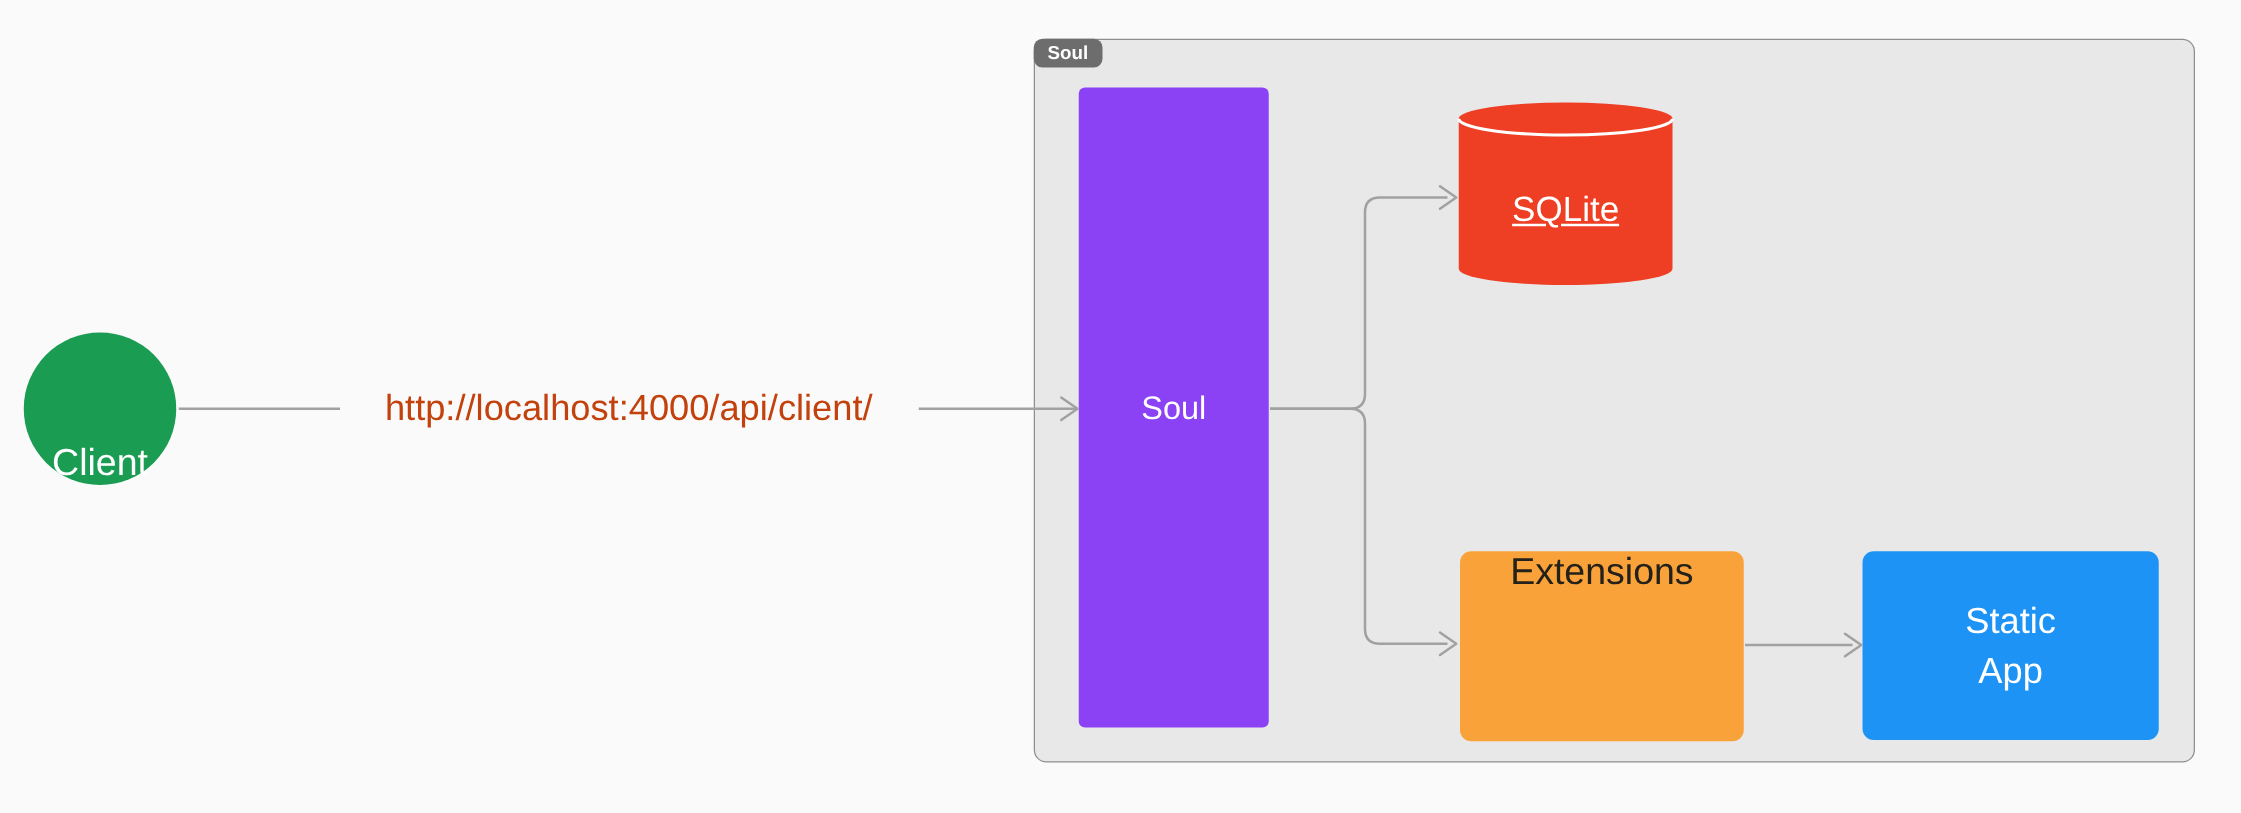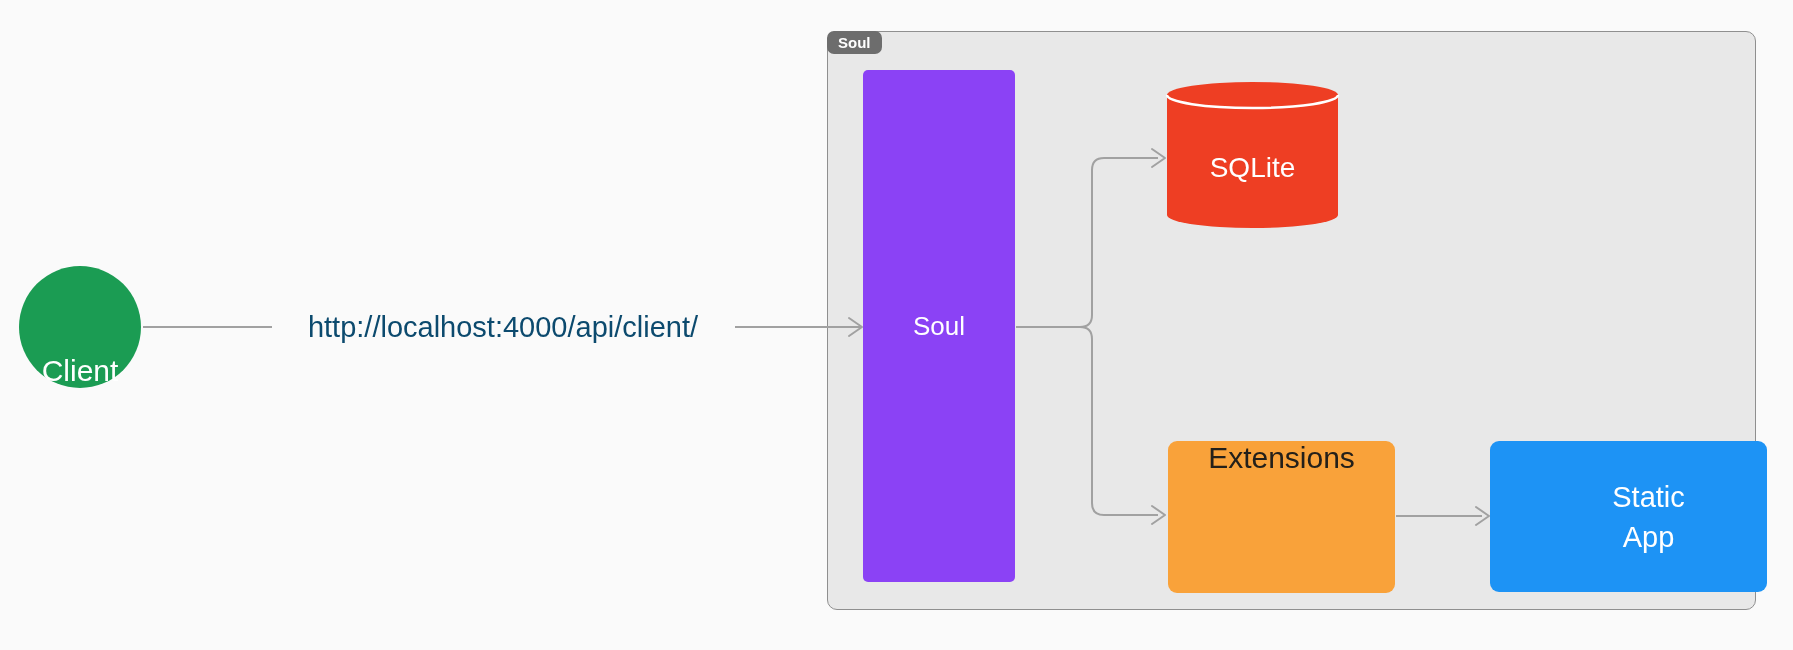--- a/index.html
+++ b/index.html
@@ -23,21 +23,21 @@
     width: 122px; height: 122px;
     background: #1b9c53;
     border-radius: 50%;
     display: flex; align-items: flex-end; justify-content: center;
     color: #ffffff; font-size: 30px;
   }
   .url-label {
     left: 281px; top: 309px;
     width: 444px;
     text-align: center;
-    color: #0c4a6e;
+    color: #c2410c;
     font-size: 29px;
     line-height: 36px;
     white-space: nowrap;
   }
   .group-box {
     left: 827px; top: 31px;
     width: 929px; height: 579px;
     background: #e8e8e8;
     border: 1.5px solid #8f8f8f;
     border-radius: 10px;
@@ -62,38 +62,38 @@
     display: flex; align-items: center; justify-content: center;
     color: #ffffff; font-size: 26px;
   }
   .sqlite-label {
     left: 1167px; top: 152px;
     width: 171px;
     text-align: center;
     color: #ffffff;
     font-size: 28px;
     z-index: 2;
+    text-decoration: underline;
   }
   .extensions-node {
     left: 1168px; top: 441px;
     width: 227px; height: 152px;
     background: #f9a23a;
     border-radius: 9px;
     display: flex; align-items: flex-start; justify-content: center;
     color: #24201a; font-size: 30px;
   }
   .react-node {
     left: 1490px; top: 441px;
     width: 237px; height: 151px;
     background: #1d93f5;
     border-radius: 9px;
     display: flex; flex-direction: column; align-items: center; justify-content: center;
     color: #ffffff; font-size: 29px;
     line-height: 40px;
-    padding-left: 40px;
   }
   svg.wires {
     left: 0; top: 0;
     width: 1793px; height: 650px;
     pointer-events: none;
     z-index: 1;
   }
   .wire {
     stroke: #a1a1a1;
     stroke-width: 2;

